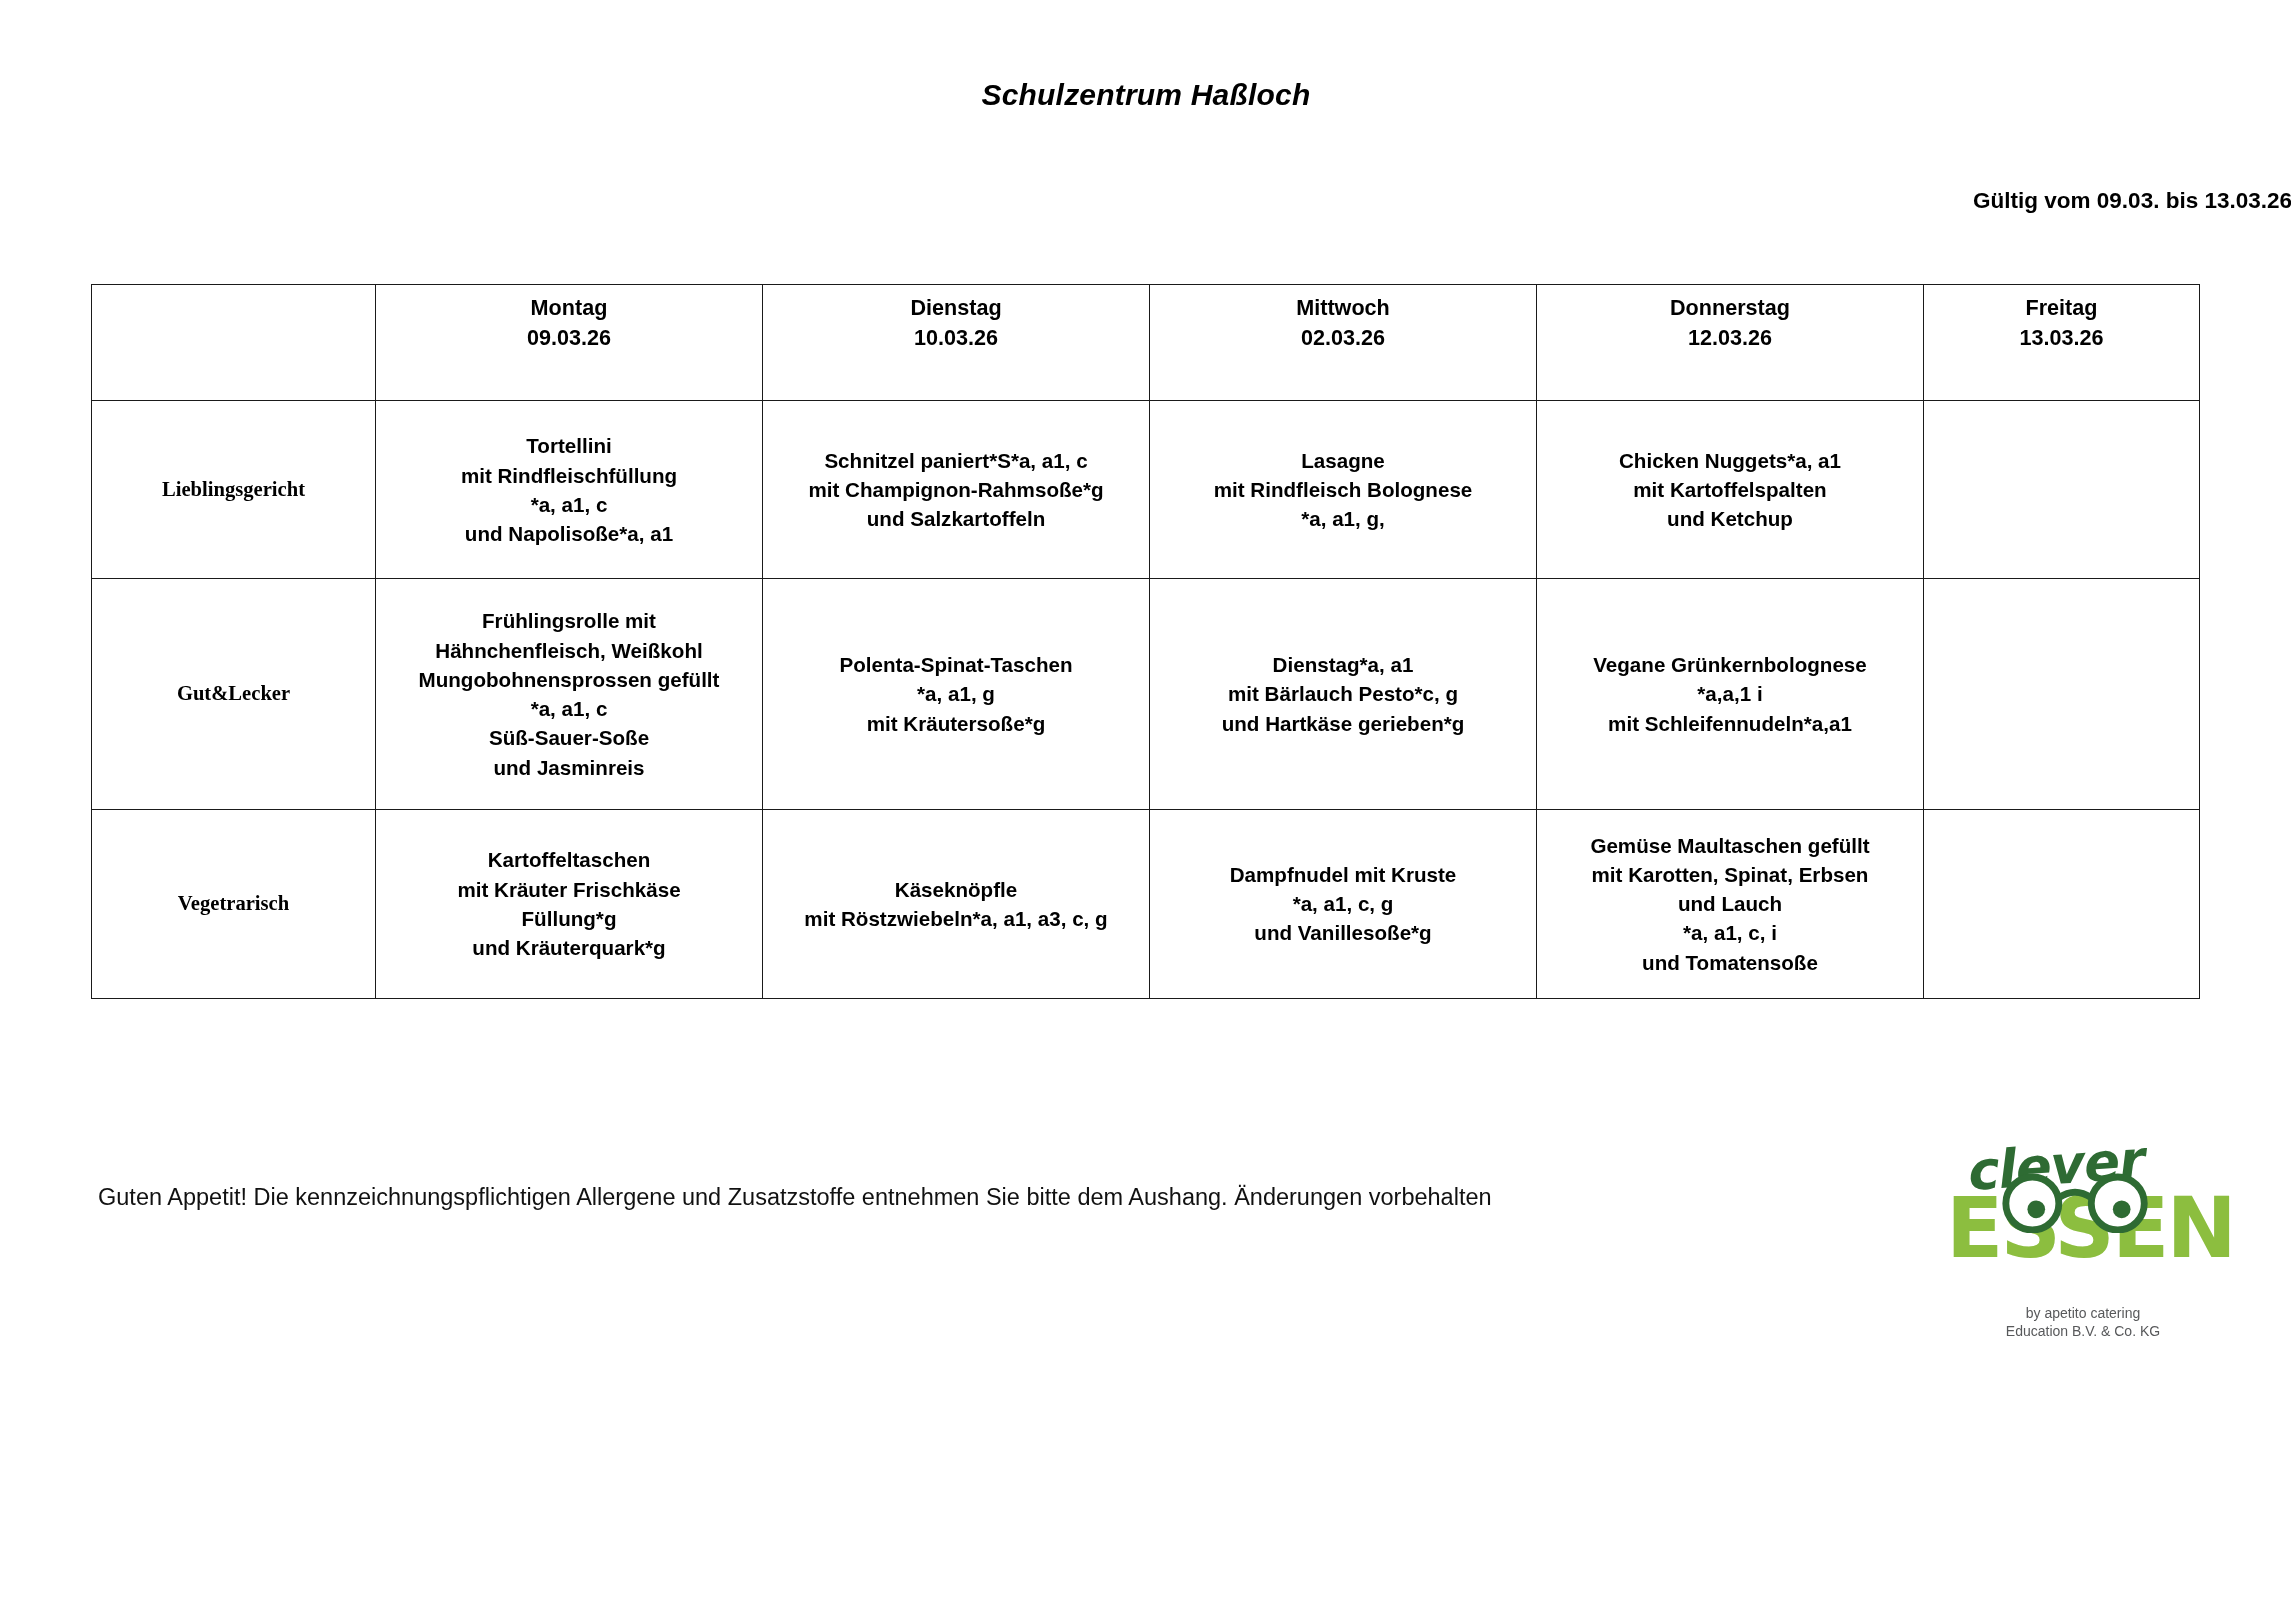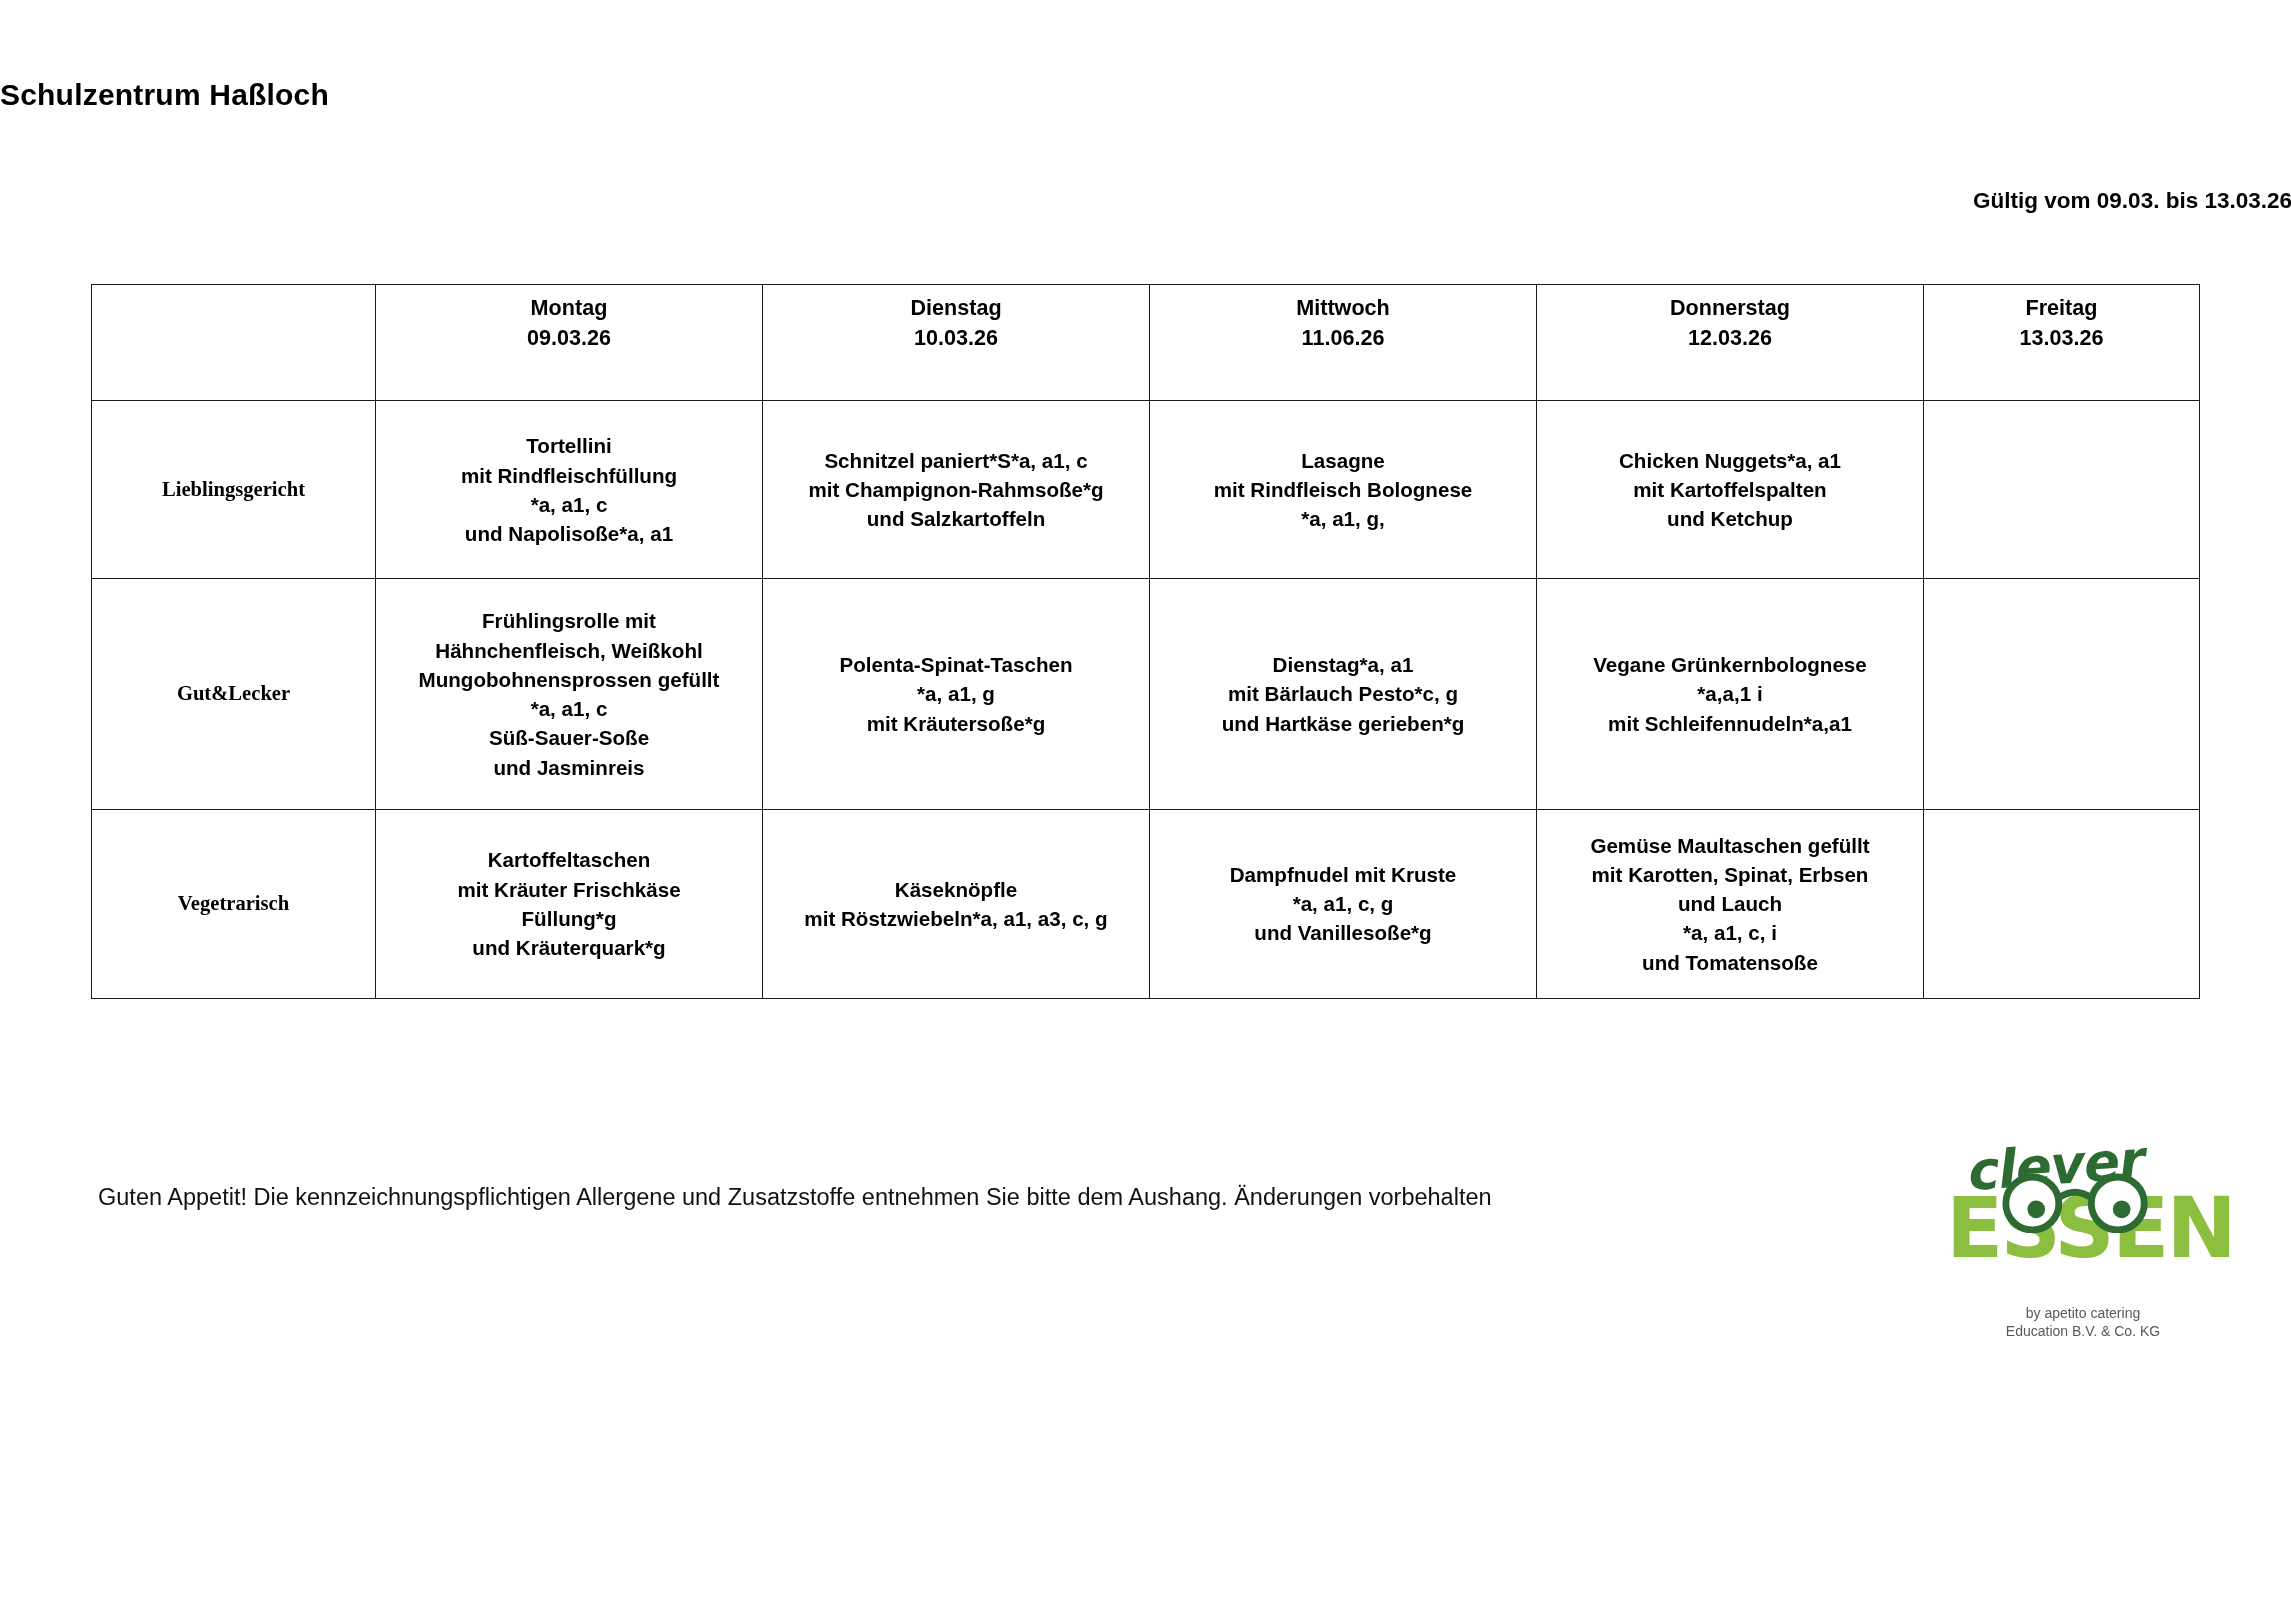--- a/index.html
+++ b/index.html
@@ -19,26 +19,27 @@
 
   .page {
     position: relative;
     width: 2292px;
     height: 1620px;
     box-sizing: border-box;
   }
 
   
   .doc-title {
-    text-align: left;
+    text-align: center;
     font-size: 30px;
     font-weight: bold;
     letter-spacing: 0.2px;
     margin: 0;
     padding-top: 78px;
+    font-style: italic;
   }
   .doc-validity {
     text-align: right;
     font-size: 22.5px;
     font-weight: bold;
     margin: 0;
     padding-top: 76px;
   }
 
   
@@ -195,21 +196,21 @@
           <td>
             <span class="day-name">Montag</span>
             <span class="day-date">09.03.26</span>
           </td>
           <td>
             <span class="day-name">Dienstag</span>
             <span class="day-date">10.03.26</span>
           </td>
           <td>
             <span class="day-name">Mittwoch</span>
-            <span class="day-date">11.06.26</span>
+            <span class="day-date">02.03.26</span>
           </td>
           <td>
             <span class="day-name">Donnerstag</span>
             <span class="day-date">12.03.26</span>
           </td>
           <td>
             <span class="day-name">Freitag</span>
             <span class="day-date">13.03.26</span>
           </td>
         </tr>

